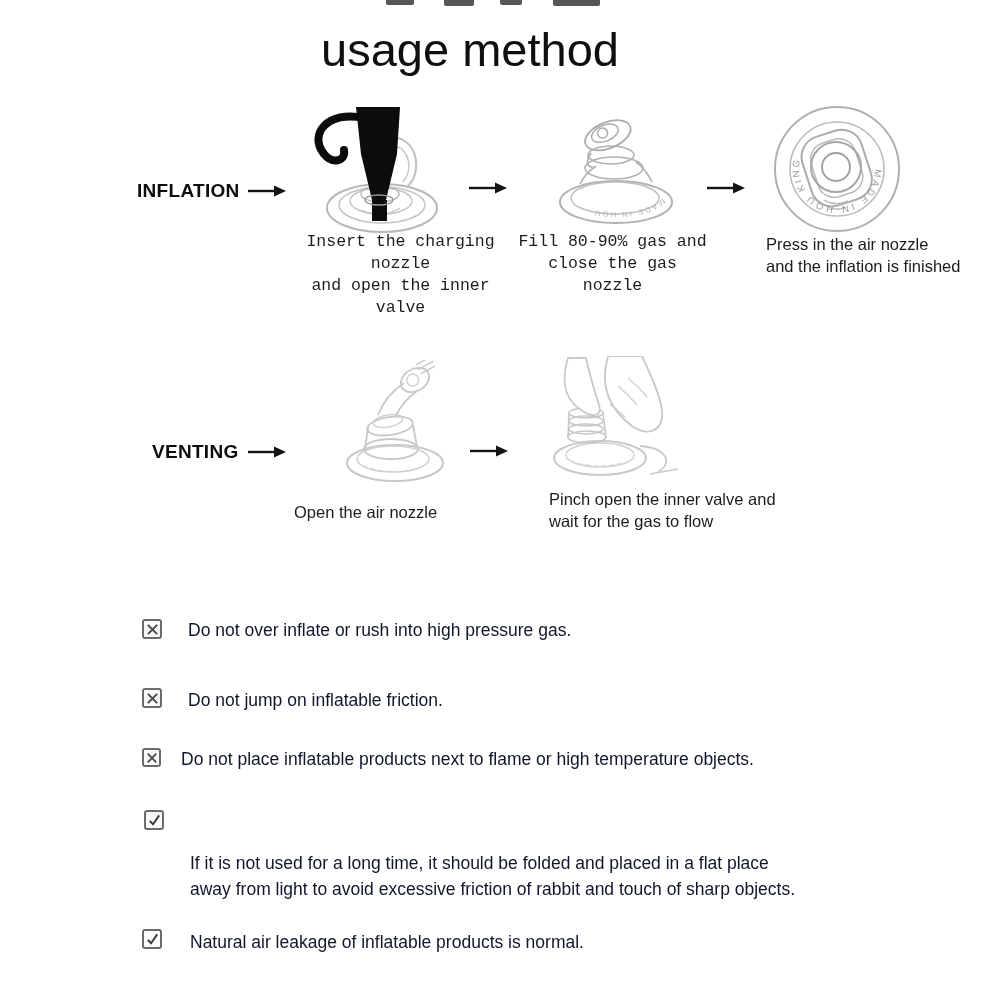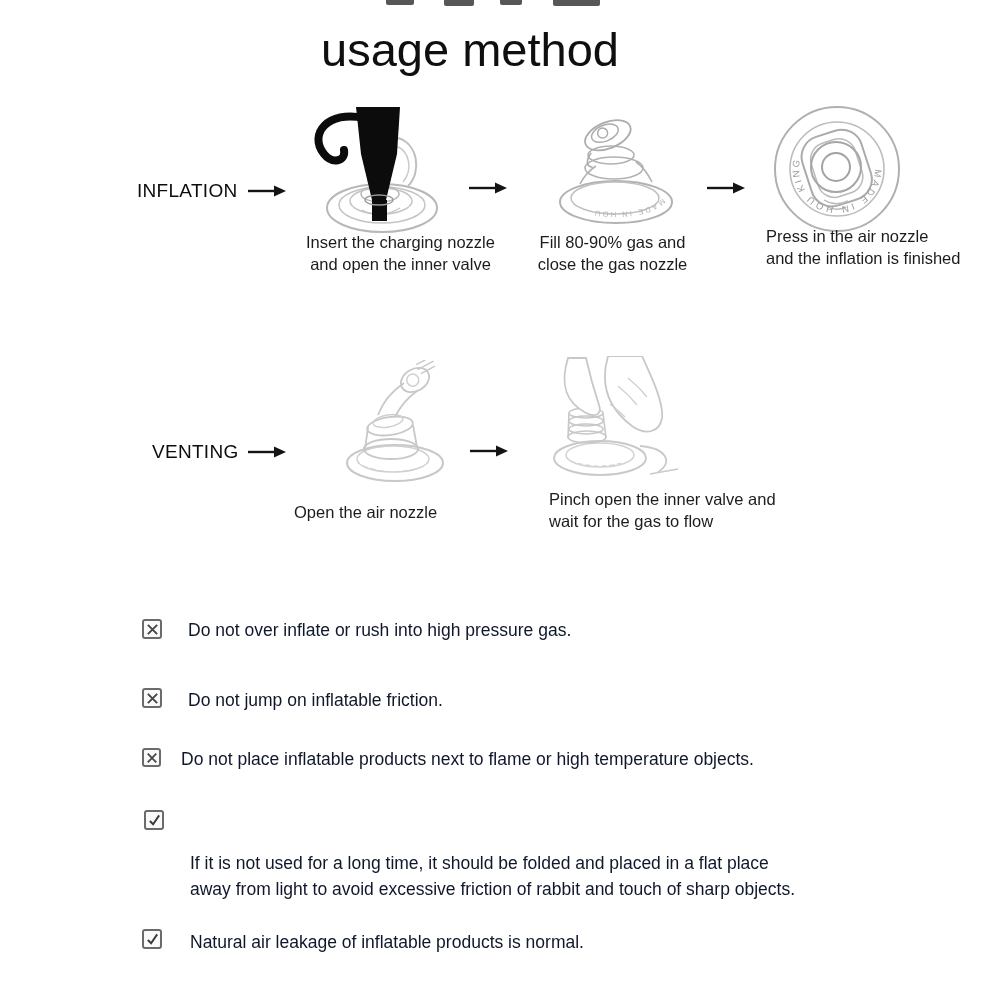--- a/index.html
+++ b/index.html
@@ -5,28 +5,28 @@
   * { box-sizing: border-box; margin: 0; padding: 0; }
   html, body { background: #ffffff; }
   body { font-family: "Liberation Sans", sans-serif; color: #141414; }
   .canvas { position: relative; width: 1001px; height: 1001px; background: #ffffff; overflow: hidden; }
 
   .frag { position: absolute; top: 0; background: #2e2e2e; opacity: .8; filter: blur(.6px); border-radius: 0 0 2px 2px; }
 
   .title { position: absolute; left: 240px; top: 22px; width: 460px; text-align: center;
            font-size: 47px; font-weight: 400; color: #0f0f0f; letter-spacing: 0; }
 
-  .step-label { position: absolute; font-size: 19px; font-weight: 400; color: #0d0d0d; letter-spacing: .3px; }
+  .step-label { position: absolute; font-size: 19px; font-weight: 700; color: #0d0d0d; letter-spacing: .3px; }
 
   .arrow { position: absolute; }
 
   .fig { position: absolute; }
 
   .caption { position: absolute; font-size: 16.5px; line-height: 22px; color: #1c1c1c; white-space: pre-line; }
-  .caption.center { text-align: center; }
+  .caption.center { text-align: center; font-family: Liberation Mono, monospace; }
 
   .cbx { position: absolute; width: 20px; height: 20px; border: 2.4px solid #6b6b6b; border-radius: 3px;
          background: #fafafa; display: flex; align-items: center; justify-content: center; }
   .warn-text { position: absolute; font-size: 17.5px; line-height: 26px; color: #0f172a; white-space: pre-line; }
 </style>
 </head>
 <body>
 
 <div class="canvas">
 
@@ -108,21 +108,21 @@
       <path id="rim3" d="M 113 67 A 38 38 0 1 1 46 42" fill="none" stroke="none"></path>
       <text font-size="9.5" fill="#9b9b9b" letter-spacing="2.5">
         <textPath href="#rim3">MADE IN HOU KING</textPath>
       </text>
     </svg>
 
     <div class="caption center" style="left:283px; top:231px; width:235px;">Insert the charging nozzle
 and open the inner valve</div>
     <div class="caption center" style="left:515px; top:231px; width:195px;">Fill 80-90% gas and
 close the gas nozzle</div>
-    <div class="caption" style="left:766px; top:225px; width:225px;">Press in the air nozzle
+    <div class="caption" style="left:766px; top:233px; width:225px;">Press in the air nozzle
 and the inflation is finished</div>
   </div>
 
   <div>
     <div class="step-label" style="left:152px; top:441px;">VENTING</div>
 
     <svg class="arrow" style="left:247px; top:444px;" width="40" height="16" viewBox="0 0 40 16">
       <line x1="1" y1="8" x2="29" y2="8" stroke="#141414" stroke-width="2.4"></line>
       <polygon points="27,2.6 39,8 27,13.4" fill="#141414"></polygon>
     </svg>

